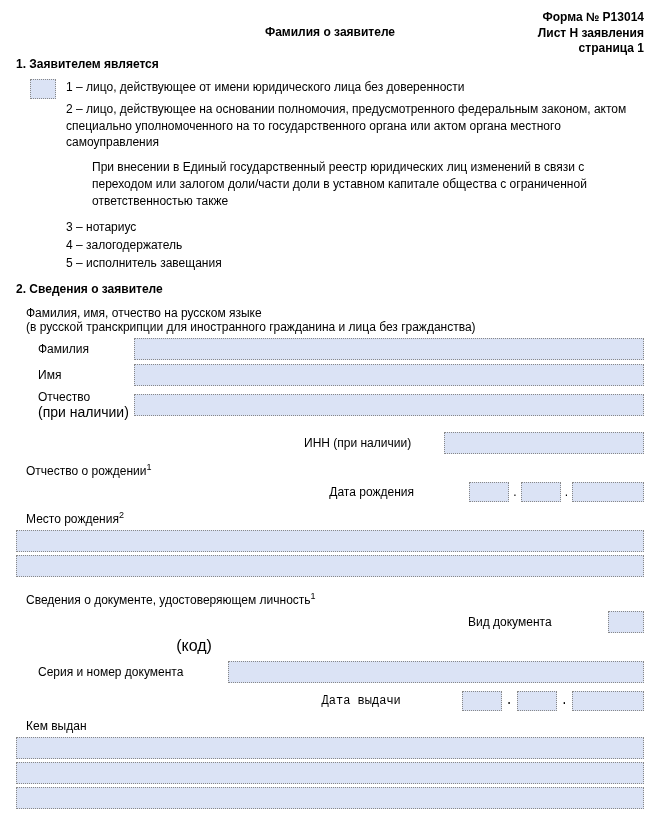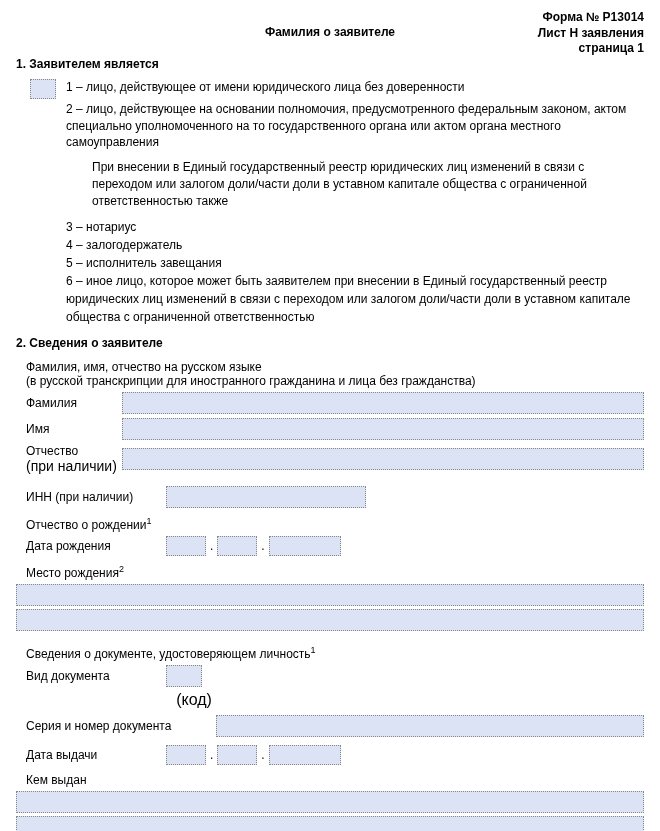--- a/index.html
+++ b/index.html
@@ -59,21 +59,22 @@
       margin-left: 50px;
       line-height: 1.5;
     }
     .subsection {
       margin-left: 10px;
       margin-top: 10px;
     }
     .form-row {
       display: flex;
       align-items: center;
-      margin: 4px 0 4px 10px;
+      margin: 4px 0 4px 22px;
+      justify-content: flex-end;
     }
     .form-label {
       width: 96px;
       font-size: 12px;
     }
     .wide-label { width: 140px; }
     .field-long {
       flex: 1;
       background: #dbe3f5;
       border: 1px dotted #888;
@@ -128,21 +129,20 @@
   <div style="width:26px; margin-left:14px; margin-right:10px;"></div>
   <div class="option-text">2 – лицо, действующее на основании полномочия, предусмотренного федеральным законом, актом специально уполномоченного на то государственного органа или актом органа местного самоуправления</div>
 </div>
 
 <div class="indent-block">При внесении в Единый государственный реестр юридических лиц изменений в связи с переходом или залогом доли/части доли в уставном капитале общества с ограниченной ответственностью также</div>
 
 <div class="sub-list">
   <div>3 – нотариус</div>
   <div>4 – залогодержатель</div>
   <div>5 – исполнитель завещания</div>
-  <div>6 – иное лицо, которое может быть заявителем при внесении в Единый государственный реестр юридических лиц изменений в связи с переходом или залогом доли/части доли в уставном капитале общества с ограниченной ответственностью</div>
 </div>
 
 <div class="section-title">2. Сведения о заявителе</div>
 
 <div class="subsection">
   <div>Фамилия, имя, отчество на русском языке</div>
   <div>(в русской транскрипции для иностранного гражданина и лица без гражданства)</div>
 </div>
 
 <div class="form-row">
@@ -194,21 +194,21 @@
   <div class="form-label wide-label">Вид документа</div>
   <div class="field-box" style="width:36px;height:22px;"></div>
 </div>
 <div class="code-hint">(код)</div>
 
 <div class="form-row" style="margin-top:6px;">
   <div style="width:190px;">Серия и номер документа</div>
   <div class="field-long"></div>
 </div>
 
-<div class="form-row" style="margin-top:8px;">
+<div class="form-row" style="margin-top:8px;font-family:Liberation Mono, monospace;">
   <div class="form-label wide-label">Дата выдачи</div>
   <span class="date-seg"></span>
     <span class="dot">.</span>
     <span class="date-seg"></span>
     <span class="dot">.</span>
     <span class="date-seg date-year"></span>
 </div>
 
 <div class="plain-label">Кем выдан</div>
 

